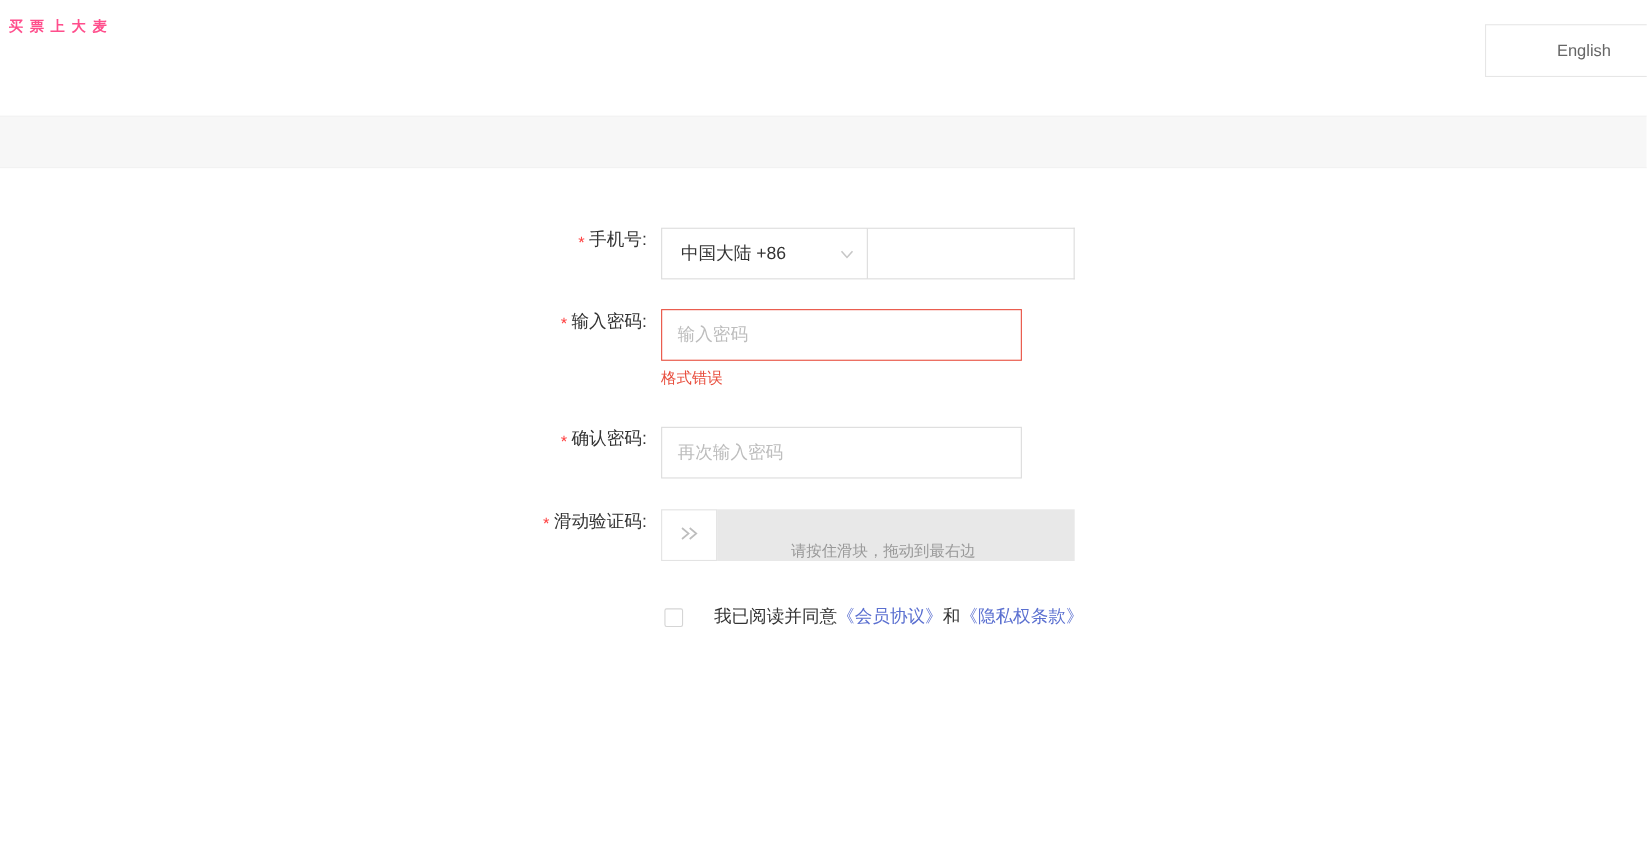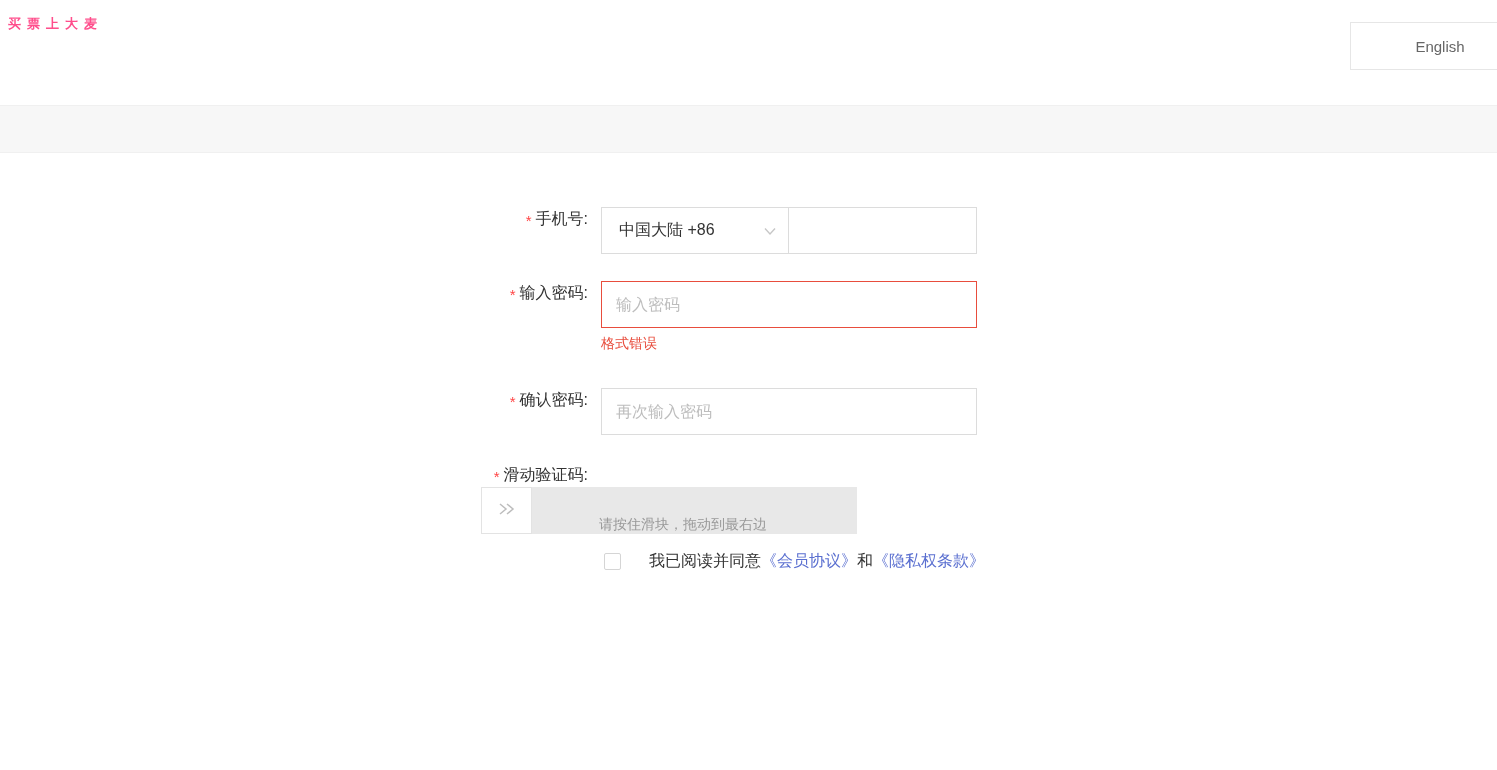--- a/index.html
+++ b/index.html
@@ -160,21 +160,21 @@
     outline: none;
     box-sizing: border-box;
     padding: 0 14px;
     font-size: 16px;
     color: #333;
     font-family: "Liberation Sans", sans-serif;
     background: transparent;
   }
 
   .text-input {
-    width: 376px;
+    width: 328px;
     height: 47px;
     border: 1px solid #dcdcdc;
     box-sizing: border-box;
     background: #ffffff;
   }
   .text-input input {
     width: 100%;
     height: 100%;
     border: none;
     outline: none;
@@ -316,21 +316,21 @@
     <div class="form-label">
       <span class="req">*</span><span>确认密码:</span>
     </div>
     <div class="field-col">
       <div class="text-input">
         <input type="text" placeholder="再次输入密码" style="">
       </div>
     </div>
   </div>
 
-  <div class="form-row" style="left:481px; top:310px;flex-direction:column;">
+  <div class="form-row" style="left:481px; top:310px;">
     <div class="form-label label-wide" style="width:120px;">
       <span class="req">*</span><span>滑动验证码:</span>
     </div>
     <div class="field-col">
       <div class="slider">
         <div class="slider-handle">
           <span>
             <svg width="22" height="14" viewBox="0 0 22 14">
                 <path d="M4 2 L10 7 L4 12" fill="none" stroke="#bdbdbd" stroke-width="1.5"></path>
                 <path d="M11 2 L17 7 L11 12" fill="none" stroke="#bdbdbd" stroke-width="1.5"></path>

